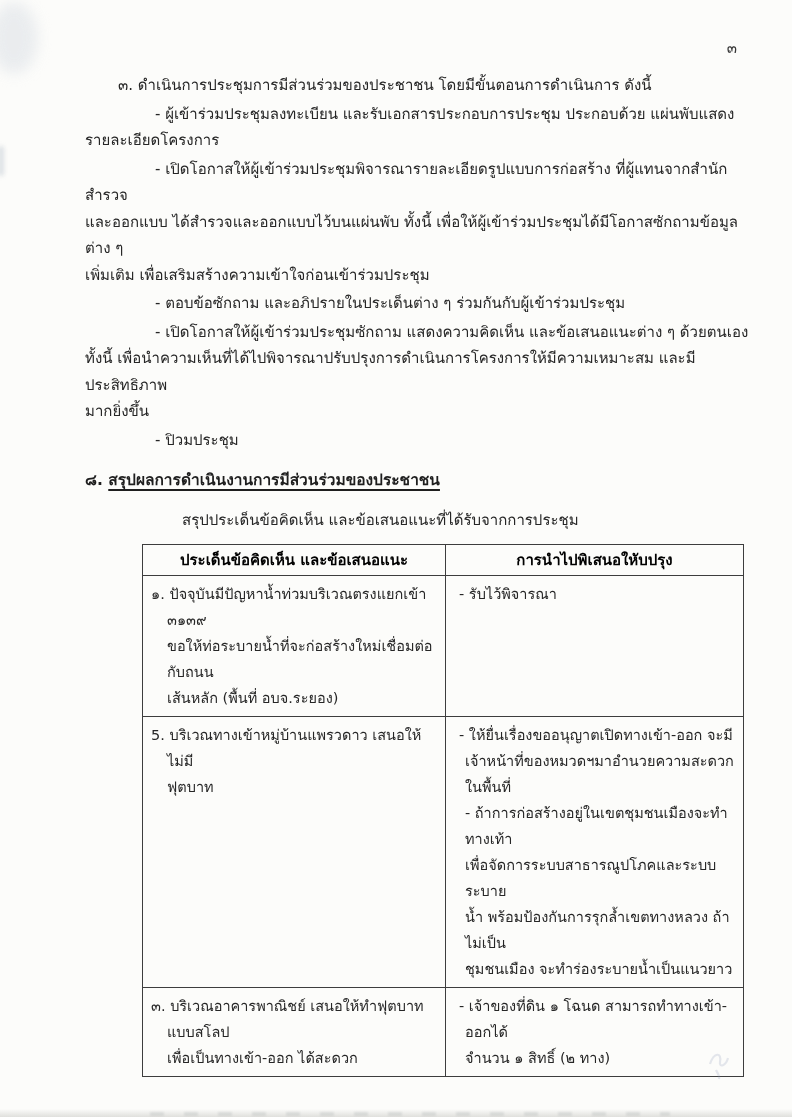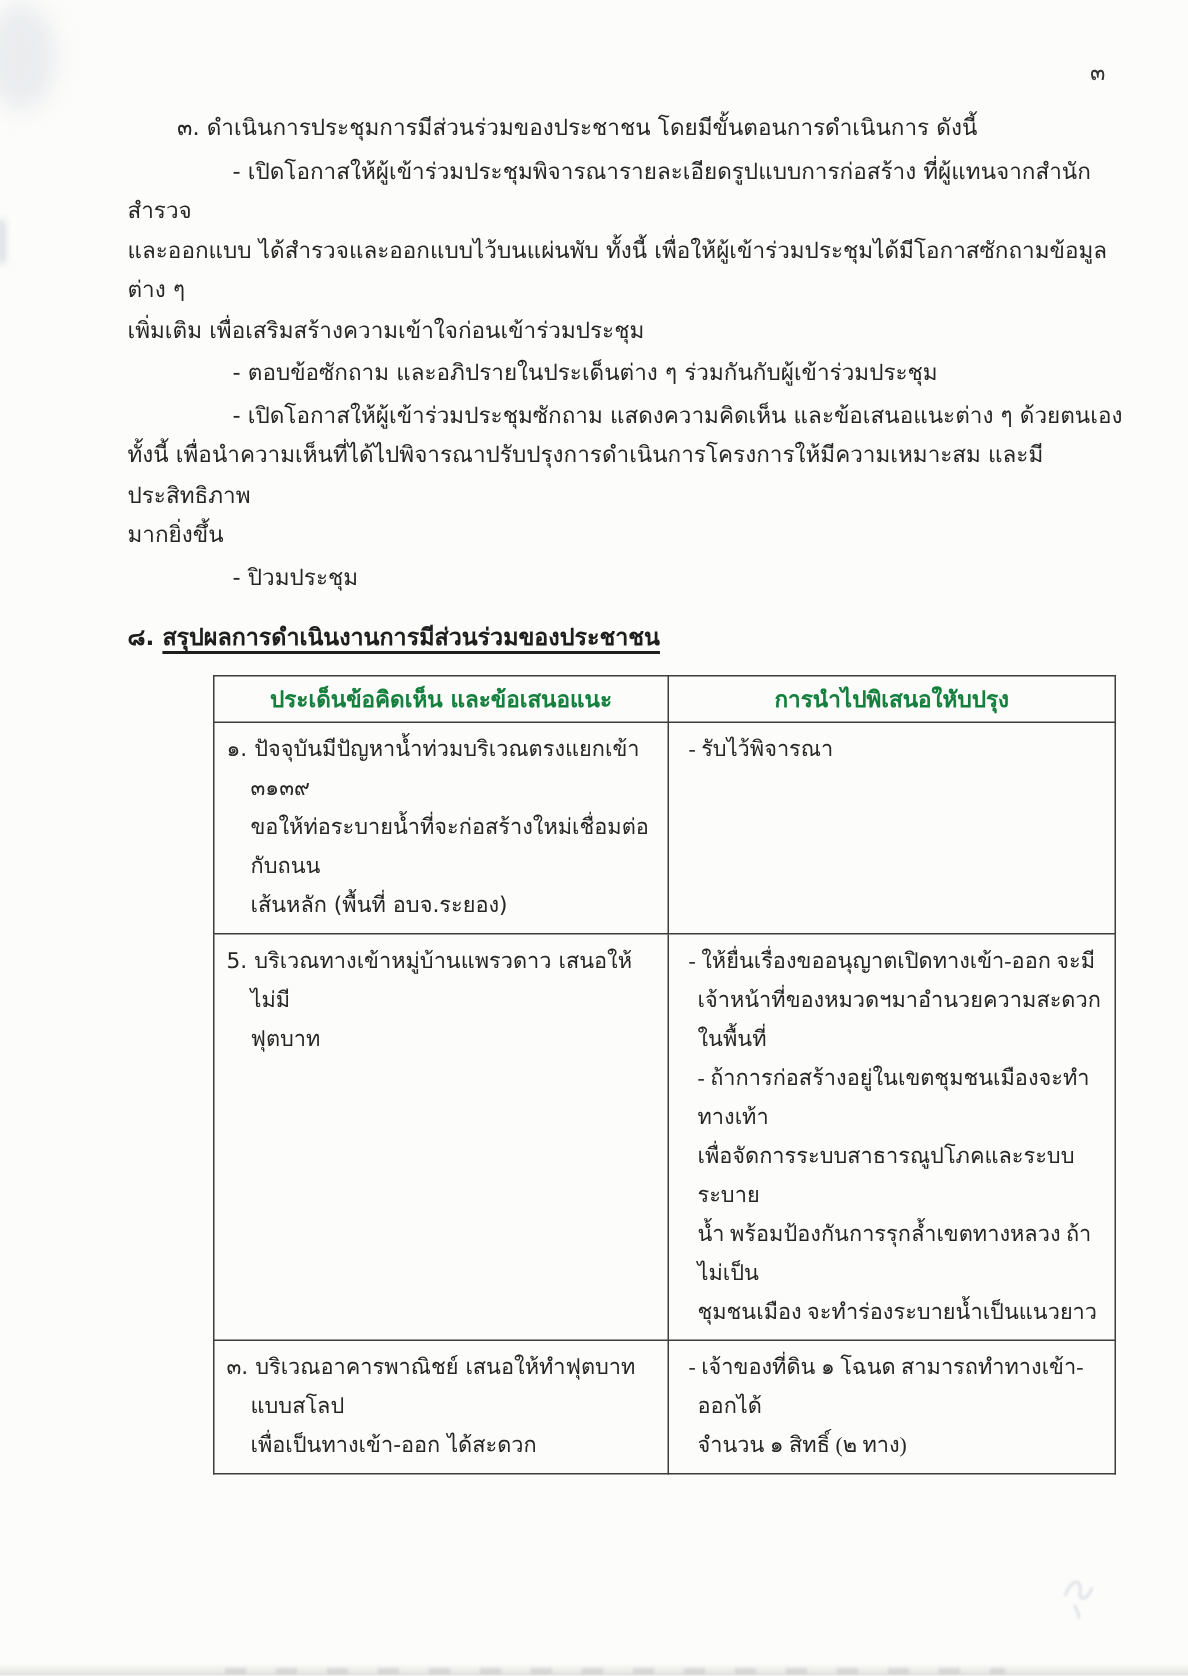--- a/index.html
+++ b/index.html
@@ -40,53 +40,56 @@
   table.summary{
     border-collapse:collapse;table-layout:fixed;
     margin:11px 0 0 57px;width:601px;
     font-size:14.5px;line-height:26px;color:#262626;
   }
   table.summary col.c-left{width:303px;}
   table.summary col.c-right{width:298px;}
   table.summary th,table.summary td{border:1.4px solid #3d3d3d;}
   table.summary th{
     font-weight:bold;text-align:center;vertical-align:middle;
-    height:28px;padding:1px 4px;font-size:15px;color:#15803d;
+    height:28px;padding:1px 4px;font-size:15px;color:#000000;
   }
   table.summary td{
     vertical-align:top;white-space:pre-line;
     padding:5px 8px 5px 24px;text-indent:-16px;
   }
-  table.summary td.right-cell{padding-left:19px;text-indent:-6px;font-family:Liberation Serif, serif;}
+  table.summary td.right-cell{padding-left:19px;text-indent:-6px;}
   tr.r1{height:82px;} tr.r2{height:155px;} tr.r3{height:58px;}
 </style>
 </head>
 <body>
 
 <div class="page">
 
   <div class="blob-tl"></div>
   <div class="mark-left"></div>
 
   <div class="page-number">๓</div>
 
   <div class="content">
 
     <p class="para ind-num">๓. ดำเนินการประชุมการมีส่วนร่วมของประชาชน โดยมีขั้นตอนการดำเนินการ ดังนี้</p>
+    <p class="para ind-dash">- ผู้เข้าร่วมประชุมลงทะเบียน และรับเอกสารประกอบการประชุม ประกอบด้วย แผ่นพับแสดง
+รายละเอียดโครงการ</p>
     <p class="para ind-dash">- เปิดโอกาสให้ผู้เข้าร่วมประชุมพิจารณารายละเอียดรูปแบบการก่อสร้าง ที่ผู้แทนจากสำนักสำรวจ
 และออกแบบ ได้สำรวจและออกแบบไว้บนแผ่นพับ ทั้งนี้ เพื่อให้ผู้เข้าร่วมประชุมได้มีโอกาสซักถามข้อมูลต่าง ๆ
 เพิ่มเติม เพื่อเสริมสร้างความเข้าใจก่อนเข้าร่วมประชุม</p>
     <p class="para ind-dash">- ตอบข้อซักถาม และอภิปรายในประเด็นต่าง ๆ ร่วมกันกับผู้เข้าร่วมประชุม</p>
     <p class="para ind-dash">- เปิดโอกาสให้ผู้เข้าร่วมประชุมซักถาม แสดงความคิดเห็น และข้อเสนอแนะต่าง ๆ ด้วยตนเอง
 ทั้งนี้ เพื่อนำความเห็นที่ได้ไปพิจารณาปรับปรุงการดำเนินการโครงการให้มีความเหมาะสม และมีประสิทธิภาพ
 มากยิ่งขึ้น</p>
     <p class="para ind-dash">- ปิวมประชุม</p>
 
     <h2 class="section-heading"><span>๘.</span>&nbsp;<span class="title">สรุปผลการดำเนินงานการมีส่วนร่วมของประชาชน</span></h2>
 
+    <p class="table-intro">สรุปประเด็นข้อคิดเห็น และข้อเสนอแนะที่ได้รับจากการประชุม</p>
 
     <table class="summary">
       <colgroup>
           <col class="c-left">
           <col class="c-right">
         </colgroup>
       <thead>
         <tr>
           <th>ประเด็นข้อคิดเห็น และข้อเสนอแนะ</th>
           <th>การนำไปพิเสนอใหับปรุง</th>

